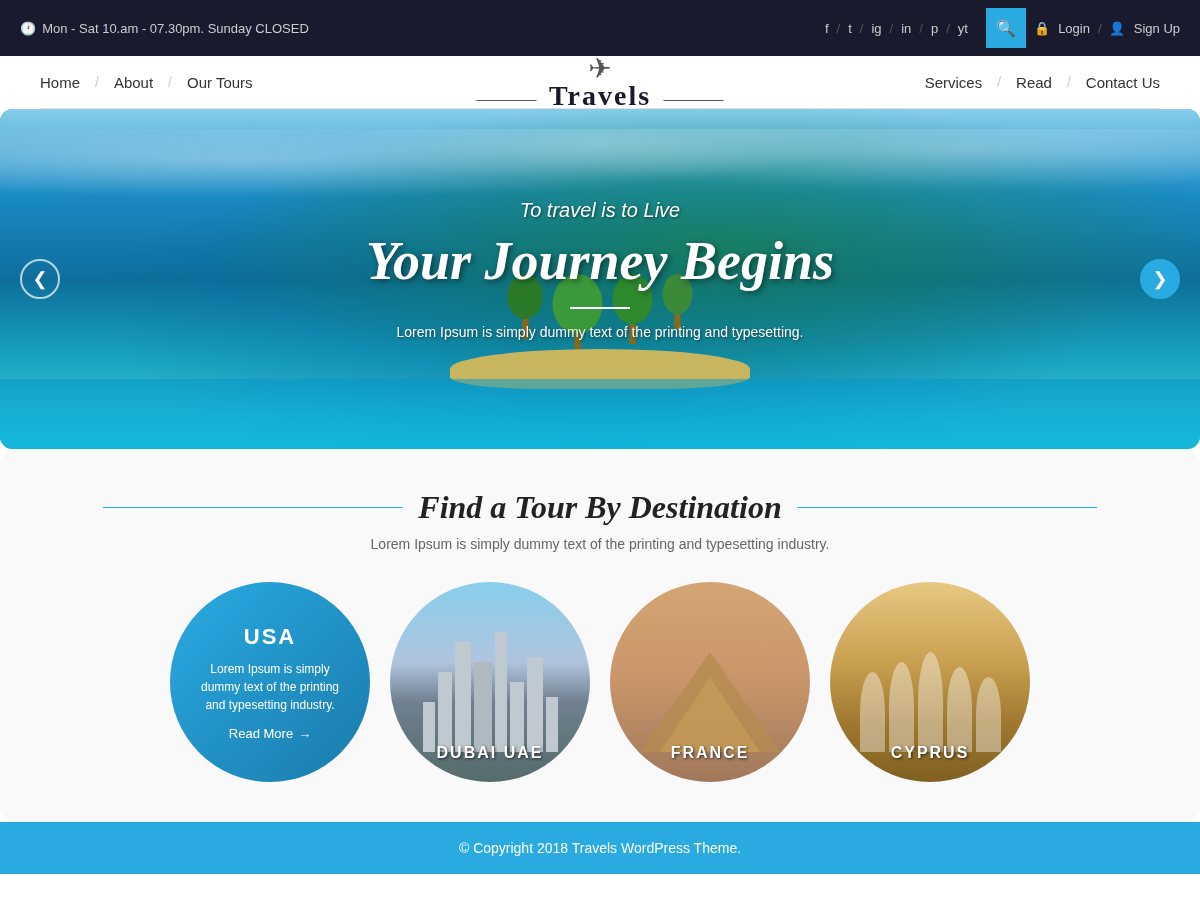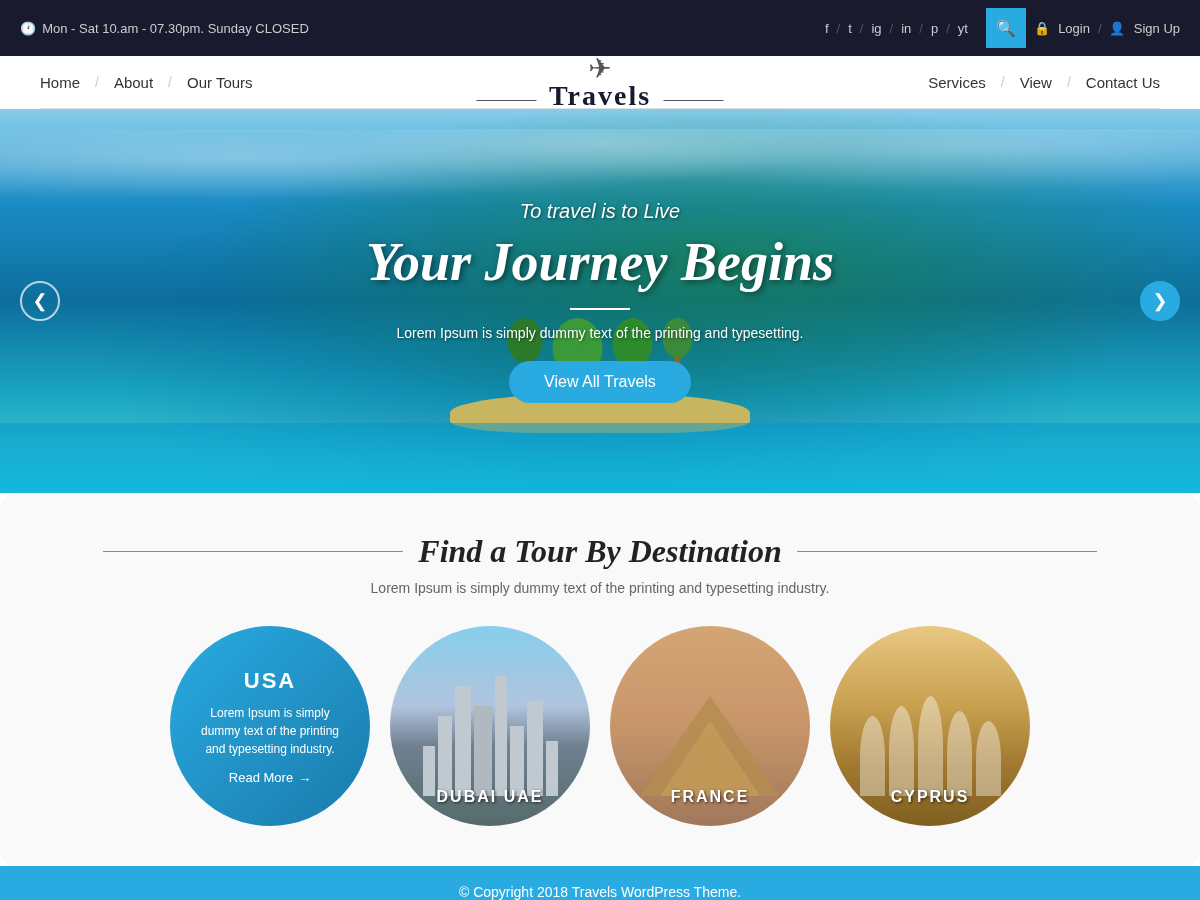--- a/index.html
+++ b/index.html
@@ -78,26 +78,27 @@
     }
     .navbar-underline {
       height: 1px;
       background: #e0e0e0;
       margin: 0 40px;
     }
 
     
     .hero {
       position: relative;
-      height: 384px;
+      height: 340px;
       overflow: hidden;
       background: linear-gradient(135deg, #1a7aab 0%, #0d5c8a 30%, #1a9aab 60%, #2ec4e8 100%);
       display: flex;
       align-items: center;
       justify-content: center;
+      border-radius: 13px;
     }
     .hero-bg {
       position: absolute;
       inset: 0;
       background:
         radial-gradient(ellipse at 60% 40%, rgba(34,139,34,0.5) 0%, transparent 50%),
         radial-gradient(ellipse at 50% 60%, rgba(0,100,150,0.6) 0%, transparent 60%),
         linear-gradient(180deg, #87ceeb 0%, #1a8bc4 25%, #0d6e9c 50%, #1aa8c4 75%, #5bc8d8 100%);
     }
     
@@ -441,21 +442,21 @@
   <div class="logo-area">
     <span class="logo-icon">✈</span>
     <span class="logo-line-left"></span>
     <span class="logo-text">Travels</span>
     <span class="logo-line-right"></span>
   </div>
 
   <div class="nav-right">
     <a href="#" class="nav-link">Services</a>
     <span class="nav-divider">/</span>
-    <a href="#" class="nav-link">View</a>
+    <a href="#" class="nav-link">Read</a>
     <span class="nav-divider">/</span>
     <a href="#" class="nav-link">Contact Us</a>
   </div>
 </nav>
 <div class="navbar-underline"></div>
 
 <section class="hero">
   <div class="hero-bg"></div>
   <div class="hero-clouds"></div>
 
@@ -481,21 +482,20 @@
     <div class="island-base"></div>
   </div>
 
   <div class="hero-water"></div>
 
   <div class="hero-content">
     <p class="hero-subtitle">To travel is to Live</p>
     <h1 class="hero-title">Your Journey Begins</h1>
     <div class="hero-divider"></div>
     <p class="hero-desc">Lorem Ipsum is simply dummy text of the printing and typesetting.</p>
-    <a href="#" class="hero-btn">View All Travels</a>
   </div>
 
   <button class="prev-btn">❮</button>
   <button class="next-btn">❯</button>
 </section>
 
 <section class="destinations">
   <div class="section-header">
     <div class="section-line"></div>
     <h2 class="section-title">Find a Tour By Destination</h2>

